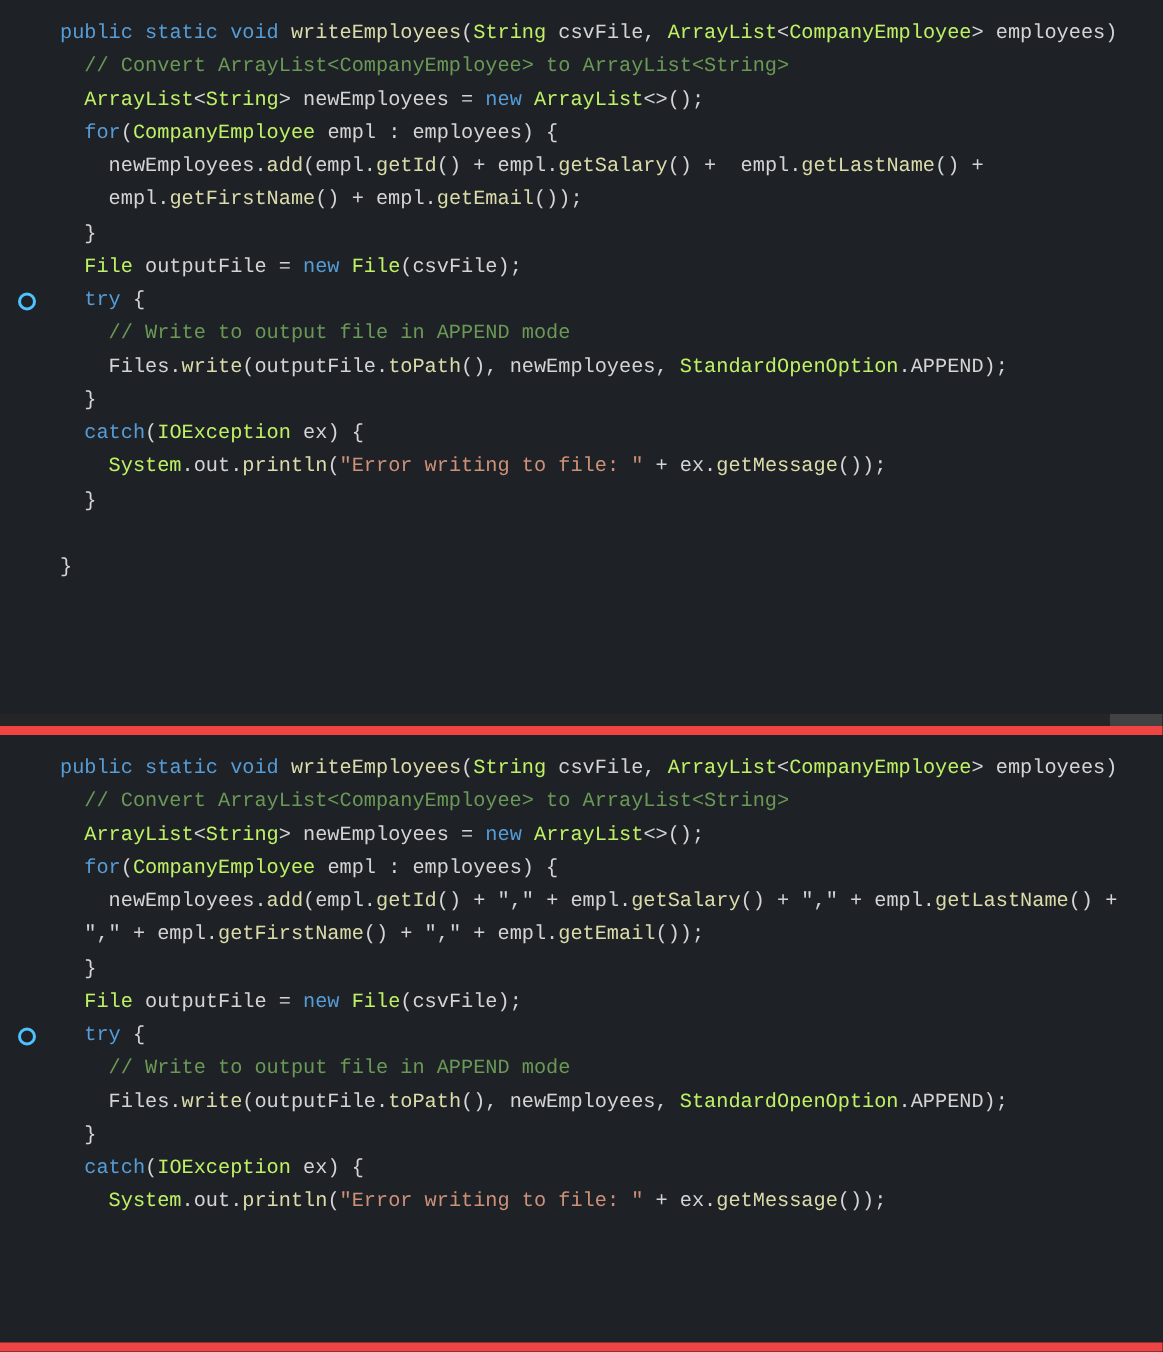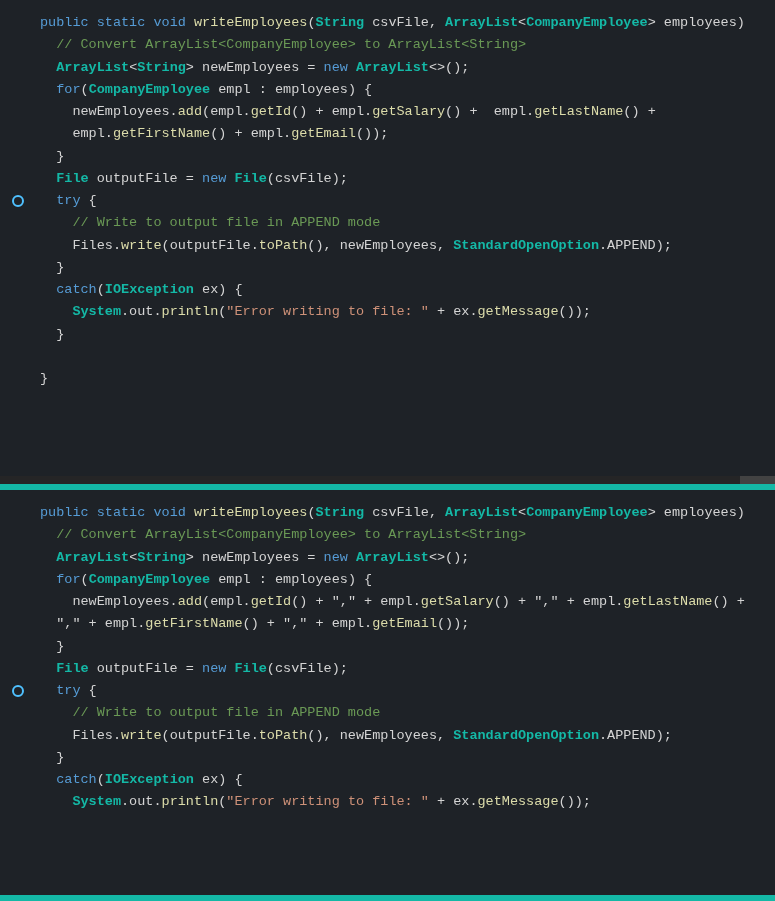--- a/index.html
+++ b/index.html
@@ -12,21 +12,21 @@
       width: 775px;
       height: 901px;
       background: #1e1e1e;
       font-family: 'Consolas', 'Courier New', monospace;
       font-size: 13.5px;
       overflow: hidden;
     }
 
     .panel {
       background: #1e2227;
-      border-bottom: 6px solid #14b8a6;
+      border-bottom: 6px solid #ef4444;
       position: relative;
       overflow: hidden;
     }
 
     .panel-top {
       height: 490px;
     }
 
     .panel-bottom {
       height: 411px;
@@ -45,21 +45,21 @@
       display: flex;
       align-items: center;
     }
 
     
     .kw { color: #569cd6; } 
     .method { color: #dcdcaa; } 
     .str { color: #ce9178; } 
     .comment { color: #6a9955; } 
     .plain { color: #d4d4d4; } 
-    .cls { color: #14b8a6; font-weight: bold; } 
+    .cls { color: #bef264; } 
 
     .scrollbar-track {
       position: absolute;
       bottom: 0;
       left: 0;
       right: 0;
       height: 8px;
       background: #252526;
     }
 

